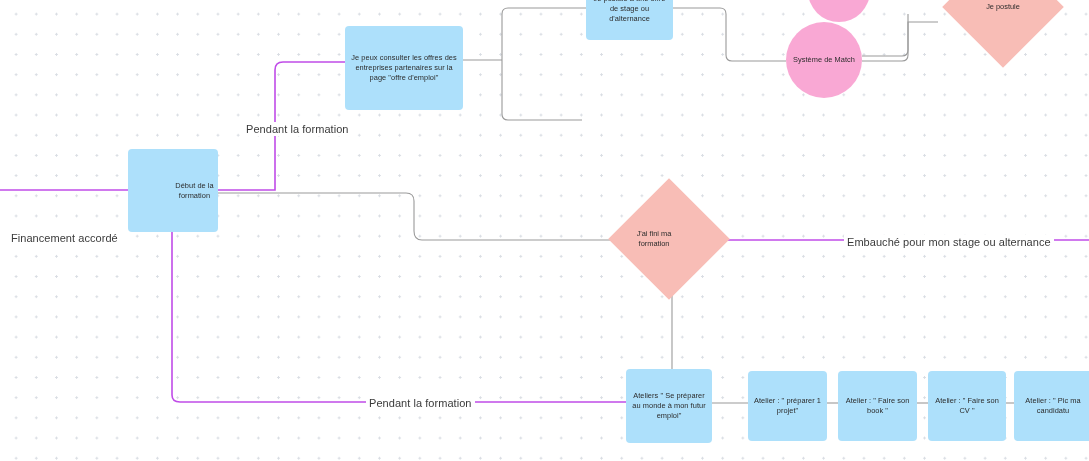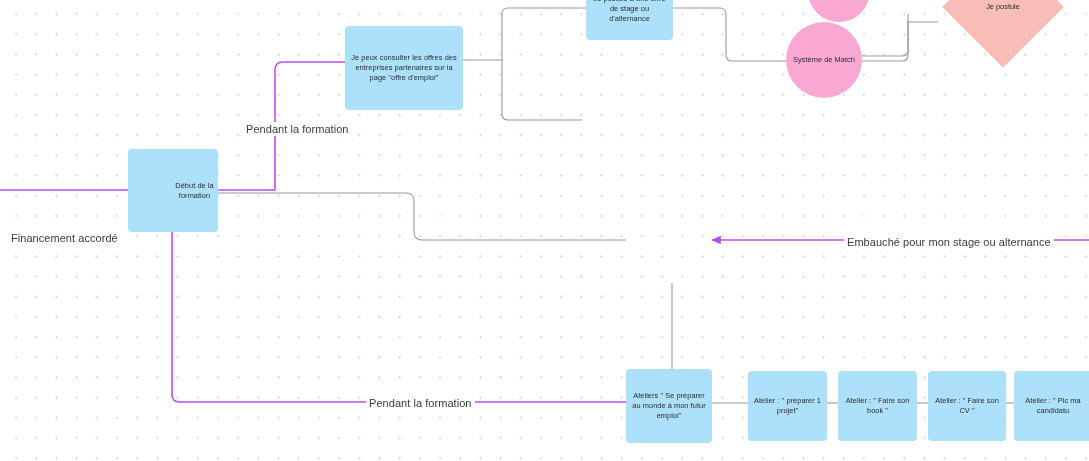--- a/index.html
+++ b/index.html
@@ -106,20 +106,24 @@
 
   <div class="diamond-wrap" style="left:960px; top:-36px; width:86px; height:86px;">
     <div class="dshape"></div>
     <div class="dtext">Je postule</div>
   </div>
 
   <div class="node rect" style="left:128px; top:149px; width:90px; height:83px;padding-left:47px;">
     <span>Début de la formation</span>
   </div>
 
+  <div class="diamond-wrap" style="left:626px; top:196px; width:86px; height:86px;">
+    <div class="dshape"></div>
+    <div class="dtext" style="max-width:56px;">J'ai fini ma formation</div>
+  </div>
 
   <div class="node rect" style="left:626px; top:369px; width:86px; height:74px;">
     <span>Ateliers " Se préparer au monde à mon futur emploi"</span>
   </div>
 
   <div class="node rect" style="left:748px; top:371px; width:79px; height:70px;">
     <span>Atelier : " préparer 1 projet"</span>
   </div>
 
   <div class="node rect" style="left:838px; top:371px; width:79px; height:70px;">

